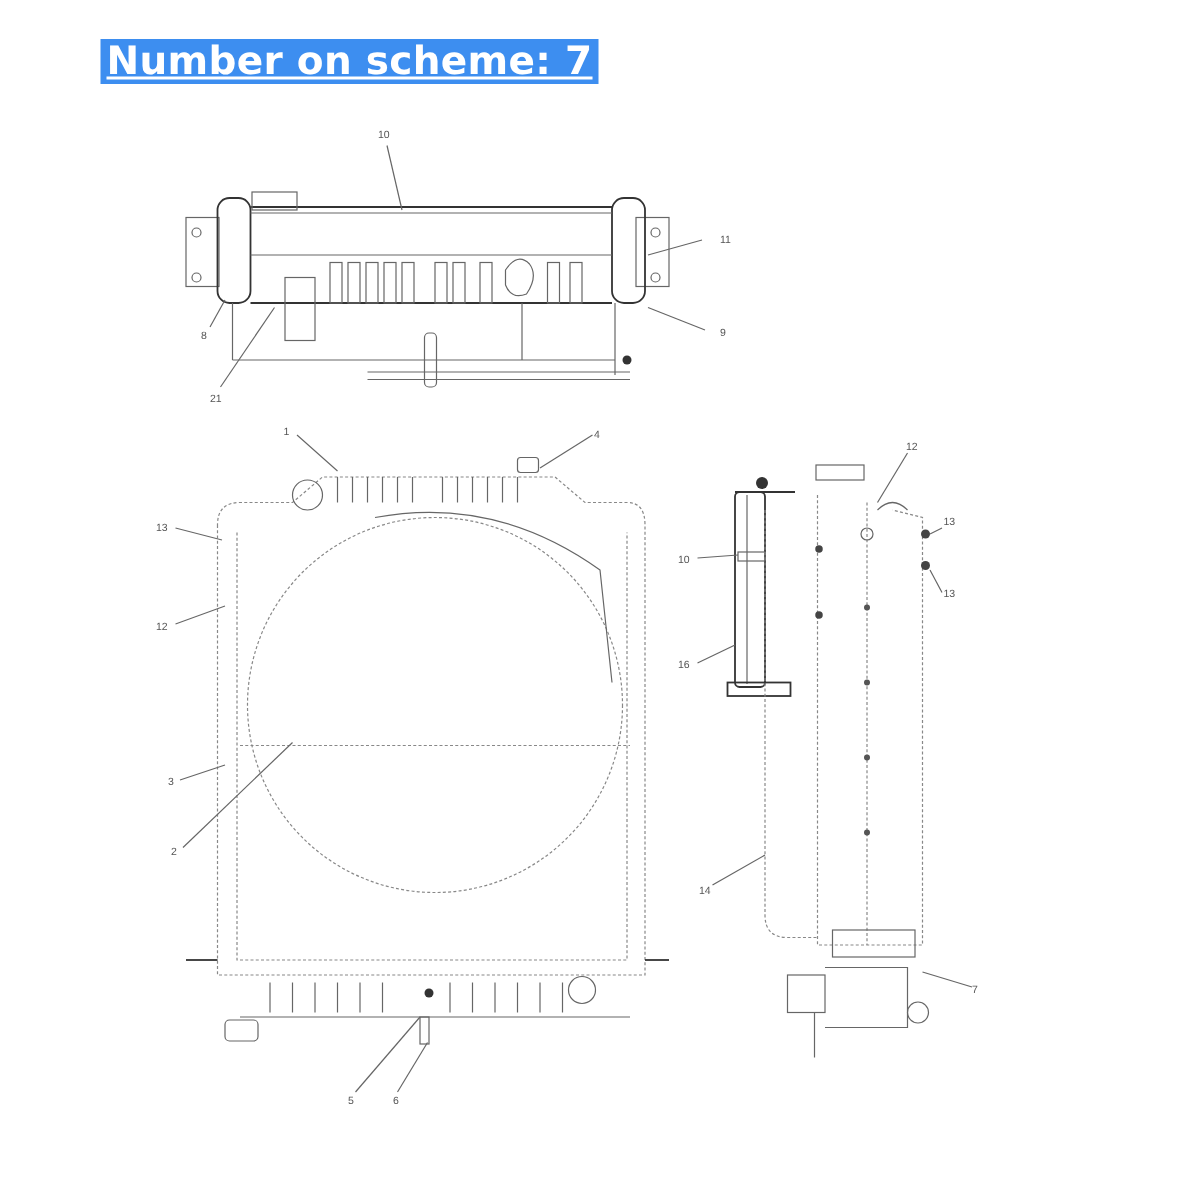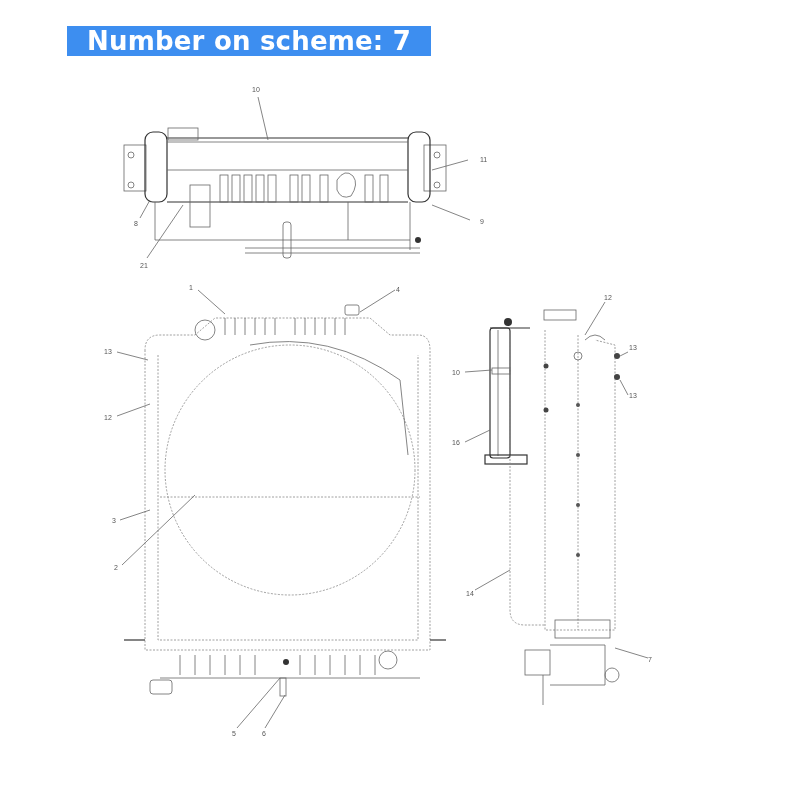--- a/index.html
+++ b/index.html
@@ -1,21 +1,22 @@
 <!DOCTYPE html>
 <html><head>
 <meta charset="utf-8">
 <style>
   html, body { margin: 0; padding: 0; background: #ffffff; }
   body { width: 800px; height: 800px; position: relative; overflow: hidden; font-family: "Liberation Sans", sans-serif; }
   .title {
     position: absolute; left: 67px; top: 26px; height: 30px;
     background: #3d8ef0; color: #ffffff; font-weight: bold; font-size: 26px; line-height: 30px;
-    padding: 0 20px; letter-spacing: 0.2px;
+    padding: 0 4px; letter-spacing: 0.2px;
     font-family: "DejaVu Sans", sans-serif;
+    text-decoration: underline;
   }
   svg.diagram { position: absolute; left: 0; top: 0; }
   .lbl { font-family: "Liberation Sans", sans-serif; font-size: 7px; fill: #555; }
   .ln { stroke: #666; stroke-width: 0.8; fill: none; }
   .dk { stroke: #333; stroke-width: 1.2; fill: none; }
   .lt { stroke: #888; stroke-width: 0.8; fill: none; stroke-dasharray: 2 1.5; }
 </style>
 </head>
 <body>
 

